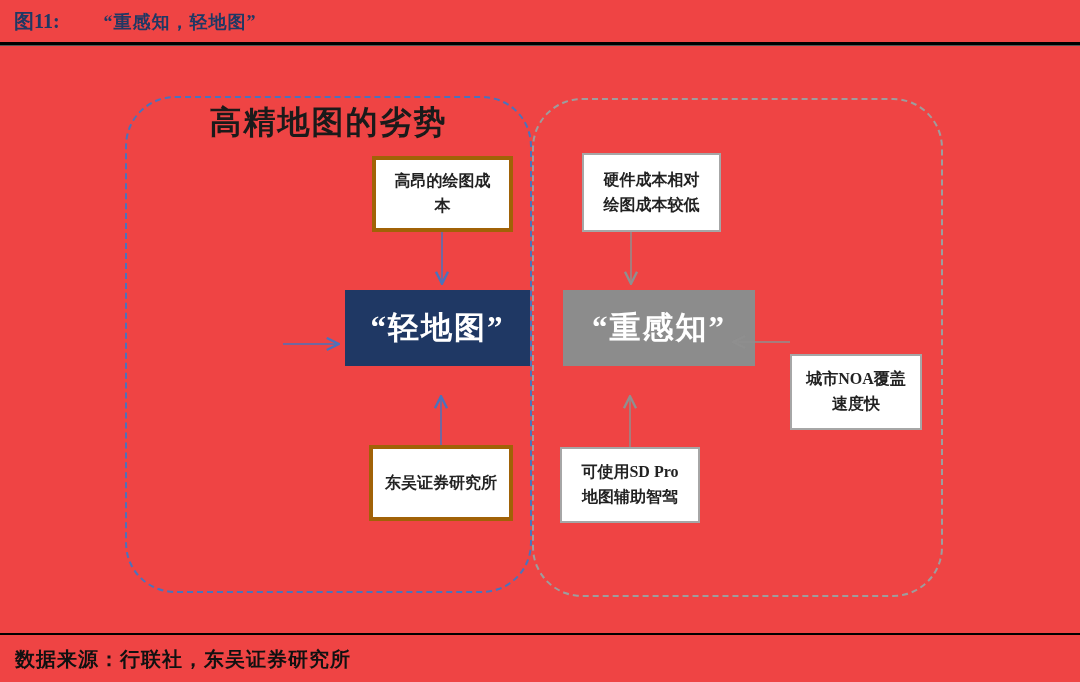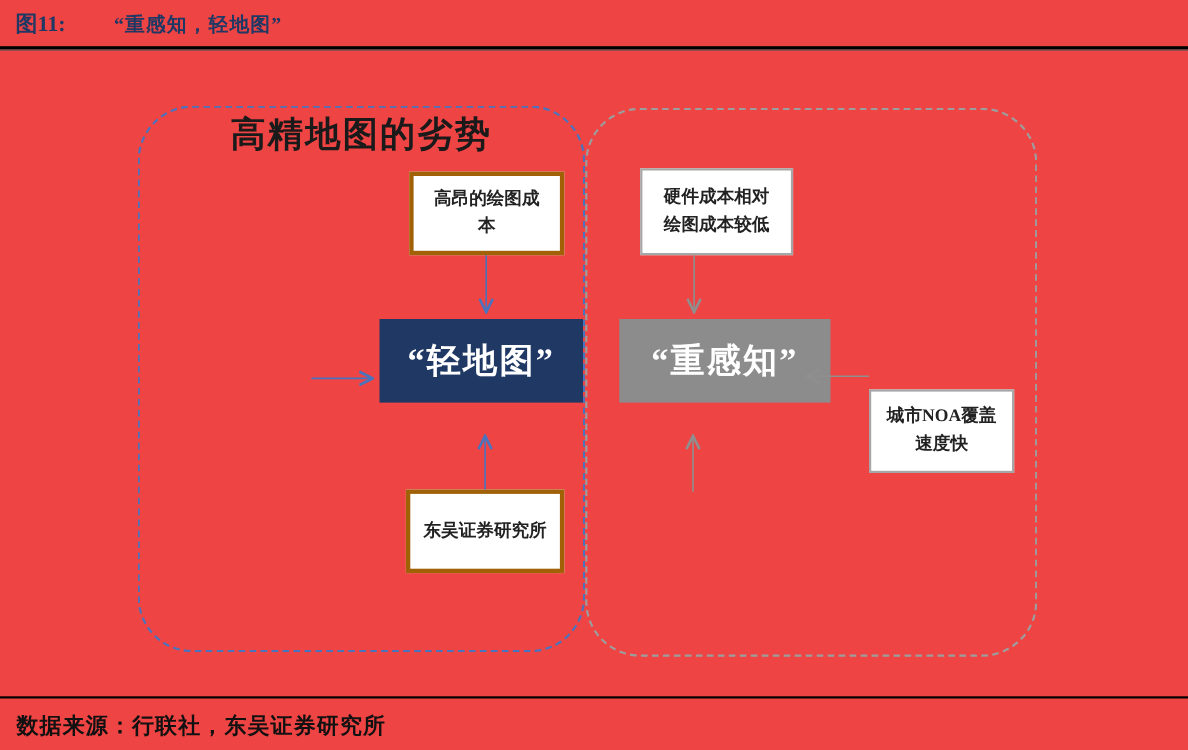--- a/index.html
+++ b/index.html
@@ -146,20 +146,21 @@
   <div class="group-rect left"></div>
   <div class="group-rect right"></div>
 
   <div class="group-title left">高精地图的劣势</div>
 
   <div class="node blue mapping-cost">高昂的绘图成本</div>
   <div class="node blue maintain-cost">东吴证券研究所</div>
 
   <div class="node gray hardware-cost">硬件成本相对绘图成本较低</div>
   <div class="node gray noa-coverage">城市NOA覆盖速度快</div>
+  <div class="node gray sdpro-assist">可使用SD Pro地图辅助智驾</div>
 
   <div class="center-box navy">“轻地图”</div>
   <div class="center-box grey">“重感知”</div>
 
   <svg class="arrows" viewBox="0 0 1080 682" xmlns="http://www.w3.org/2000/svg">
     <defs>
       <marker id="ah-blue" viewBox="0 0 10 10" refX="8.5" refY="5" markerWidth="10" markerHeight="10" orient="auto-start-reverse">
         <path d="M1,1 L9,5 L1,9" fill="none" stroke="#4a73bd" stroke-width="1.6"></path>
       </marker>
       <marker id="ah-gray" viewBox="0 0 10 10" refX="8.5" refY="5" markerWidth="10" markerHeight="10" orient="auto-start-reverse">

